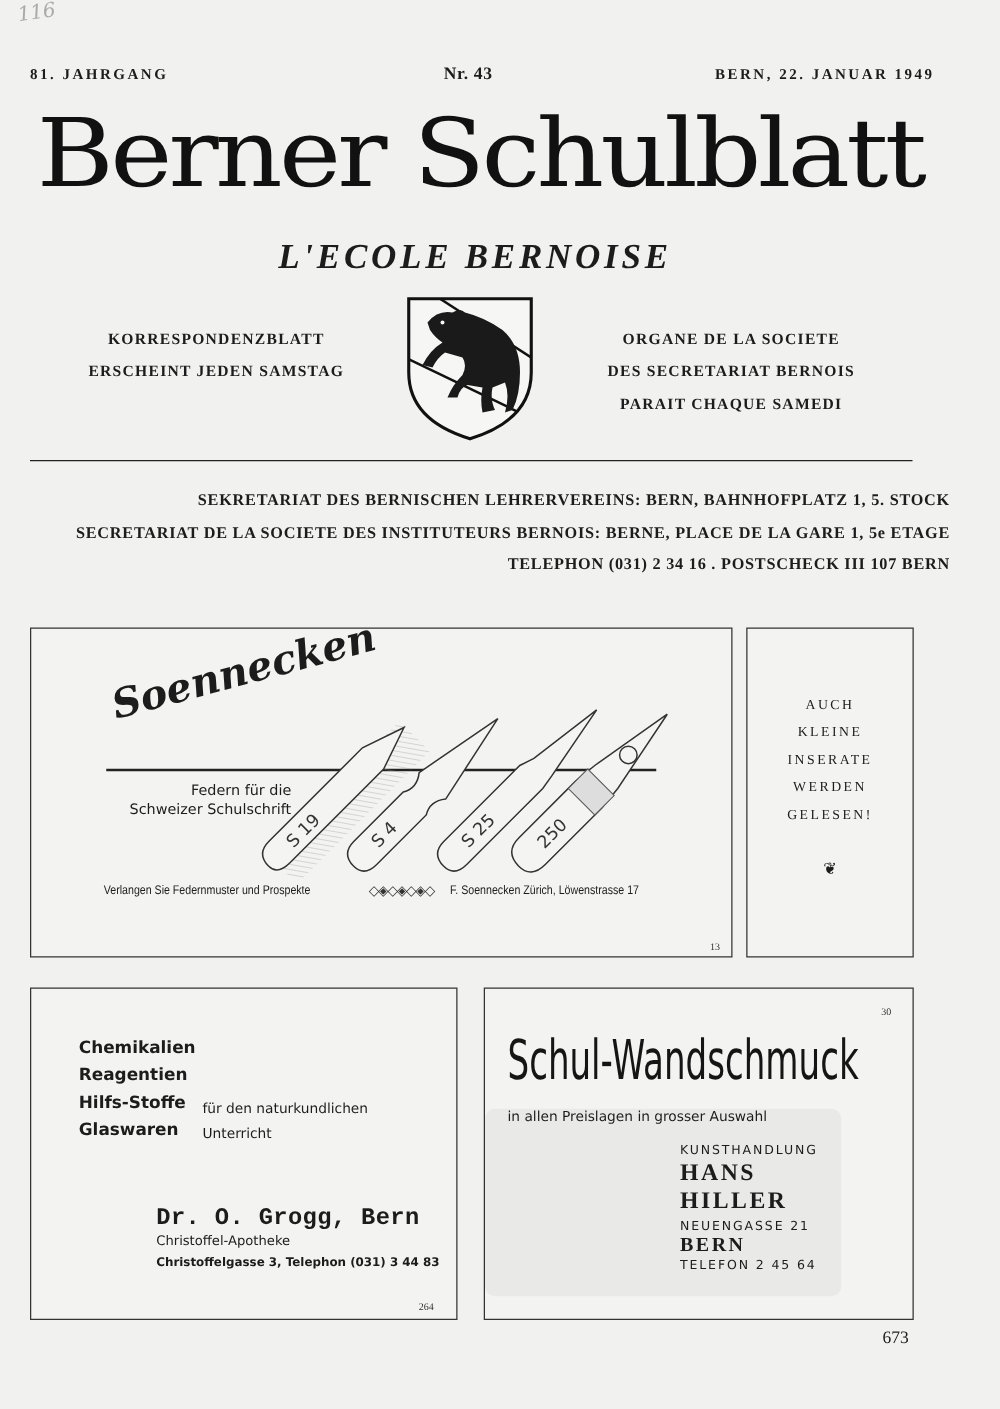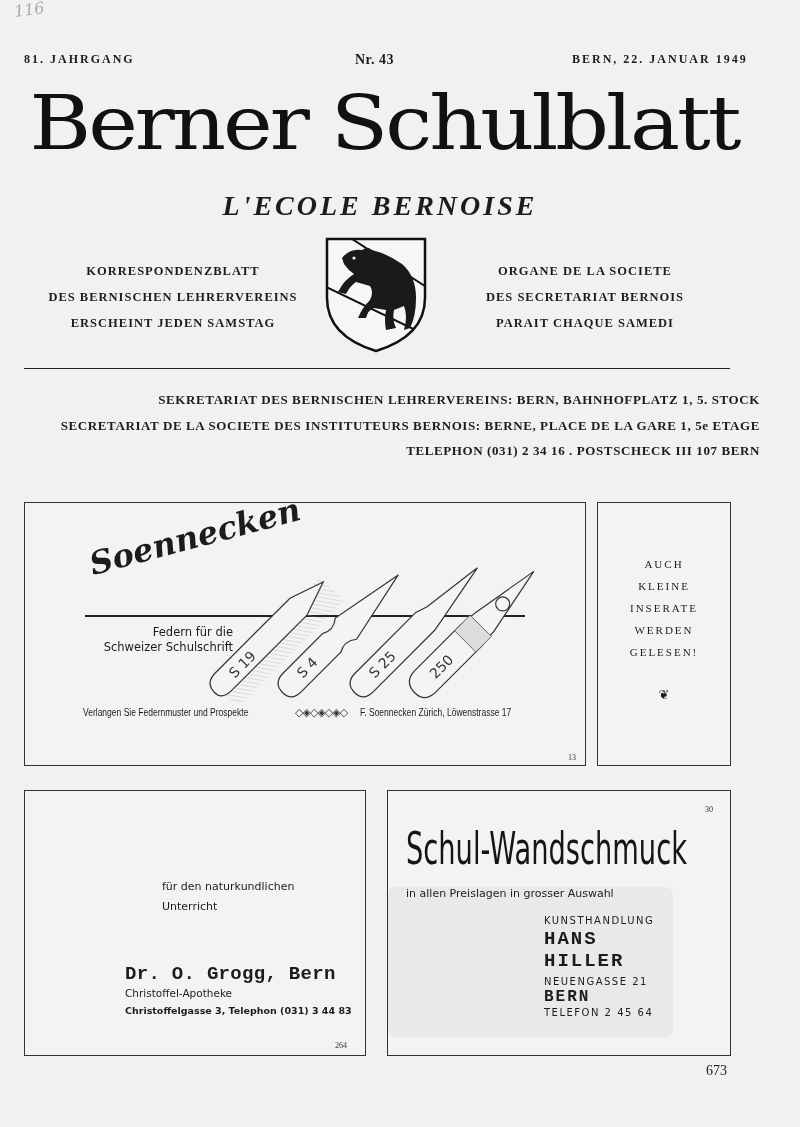--- a/index.html
+++ b/index.html
@@ -41,38 +41,37 @@
   .adnum { font-size:8px; font-family:"Liberation Serif", serif; color:#333; }
   .small-ad { width:132px; text-align:center; font-family:"Liberation Serif", serif; font-size:11px; letter-spacing:2px; line-height:22px; }
   .chem { font-family:"DejaVu Sans", sans-serif; font-weight:bold; font-size:13.5px; line-height:22px; }
   .chem-sub { font-family:"DejaVu Sans", sans-serif; font-size:11px; line-height:20px; }
   .grogg { font-family:Liberation Mono, monospace; font-weight:bold; font-size:19px; letter-spacing:0.3px; }
   .gsmall { font-family:"DejaVu Sans", sans-serif; font-size:10.5px; }
   .wand { font-family:"DejaVu Sans", sans-serif; font-size:44px; letter-spacing:0px; transform:scaleX(0.62); transform-origin:left top; white-space:nowrap; color:#151515; }
   .wand-sub { font-family:"DejaVu Sans", sans-serif; font-size:11px; }
   .hiller-panel { left:0; top:96px; width:285px; height:150px; background:#e9e9e7; border-radius:8px; }
   .kh { font-family:"DejaVu Sans", sans-serif; font-size:10px; letter-spacing:1.5px; }
-  .kh-big { font-family:Liberation Mono, monospace; font-size:19px; font-weight:bold; letter-spacing:2px; line-height:22px; }
+  .kh-big { font-family:Liberation Serif, serif; font-size:19px; font-weight:bold; letter-spacing:2px; line-height:22px; }
   .pageno { left:706px; top:1063px; font-family:"Liberation Serif", serif; font-size:14px; }
 </style>
 </head>
 <body>
 
 <div class="abs hand">116</div>
 
 <div class="abs hdr hdr-left">81. JAHRGANG</div>
 <div class="abs hdr hdr-mid">Nr. 43</div>
 <div class="abs hdr hdr-right">BERN, 22. JANUAR 1949</div>
 
 <div class="abs title">Berner Schulblatt</div>
 <div class="abs subtitle">L'ECOLE BERNOISE</div>
 
 <div class="abs col col-left">
   <div>KORRESPONDENZBLATT</div>
-  <div>DES BERNISCHEN LEHRERVEREINS</div>
   <div>ERSCHEINT JEDEN SAMSTAG</div>
 </div>
 
 <svg class="abs crest" viewBox="0 0 104 118">
   <path d="M3 3 H101 V62 Q101 100 52 115 Q3 100 3 62 Z" fill="#f6f6f4" stroke="#111" stroke-width="2.5"></path>
   <clipPath id="shield">
       <path d="M3 3 H101 V62 Q101 100 52 115 Q3 100 3 62 Z"></path>
     </clipPath>
   <g clip-path="url(#shield)">
     <polygon points="28,3 101,3 101,72 3,38 3,58 101,96 101,118 0,118" fill="none"></polygon>
@@ -141,20 +140,26 @@
     <div>AUCH</div>
     <div>KLEINE</div>
     <div>INSERATE</div>
     <div>WERDEN</div>
     <div>GELESEN!</div>
   </div>
   <div class="abs" style="left:0; top:184px; width:132px; text-align:center; font-size:13px;">❦</div>
 </div>
 
 <div class="abs box ad3">
+  <div class="abs chem" style="left:38px; top:36px;">
+    <div>Chemikalien</div>
+    <div>Reagentien</div>
+    <div>Hilfs-Stoffe</div>
+    <div>Glaswaren</div>
+  </div>
   <div class="abs chem-sub" style="left:137px; top:86px;">
     <div>für den naturkundlichen</div>
     <div>Unterricht</div>
   </div>
   <div class="abs grogg" style="left:100px; top:172px;">Dr. O. Grogg, Bern</div>
   <div class="abs gsmall" style="left:100px; top:196px;">Christoffel-Apotheke</div>
   <div class="abs gsmall" style="left:100px; top:214px; font-size:9.5px; font-weight:bold;">Christoffelgasse 3, Telephon (031) 3 44 83</div>
   <div class="abs adnum" style="left:310px; top:250px;">264</div>
 </div>
 

